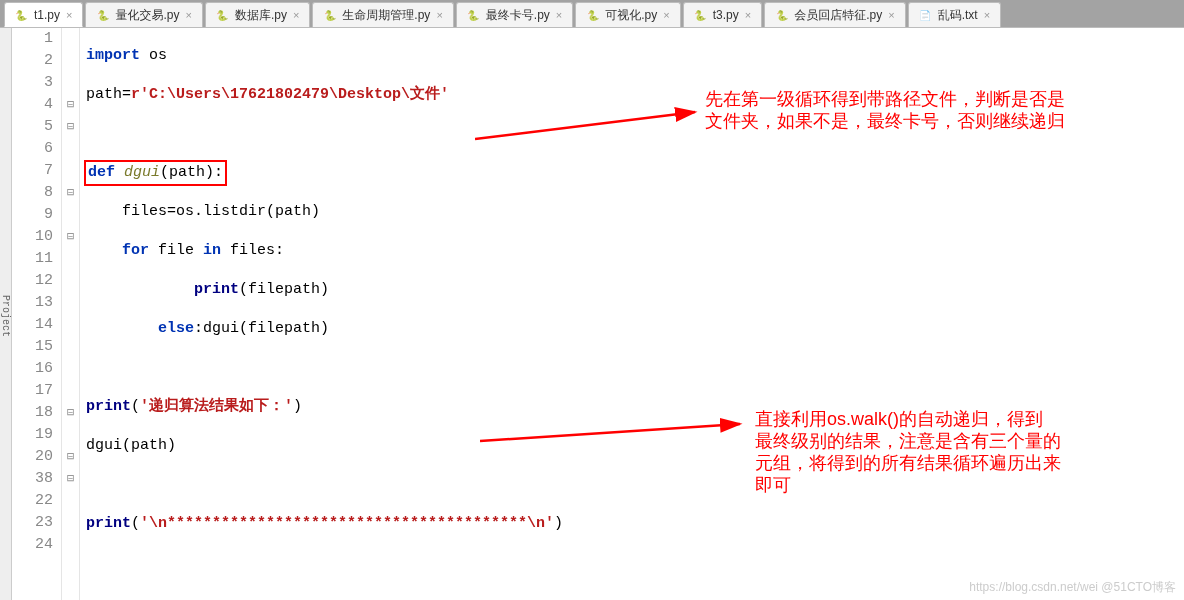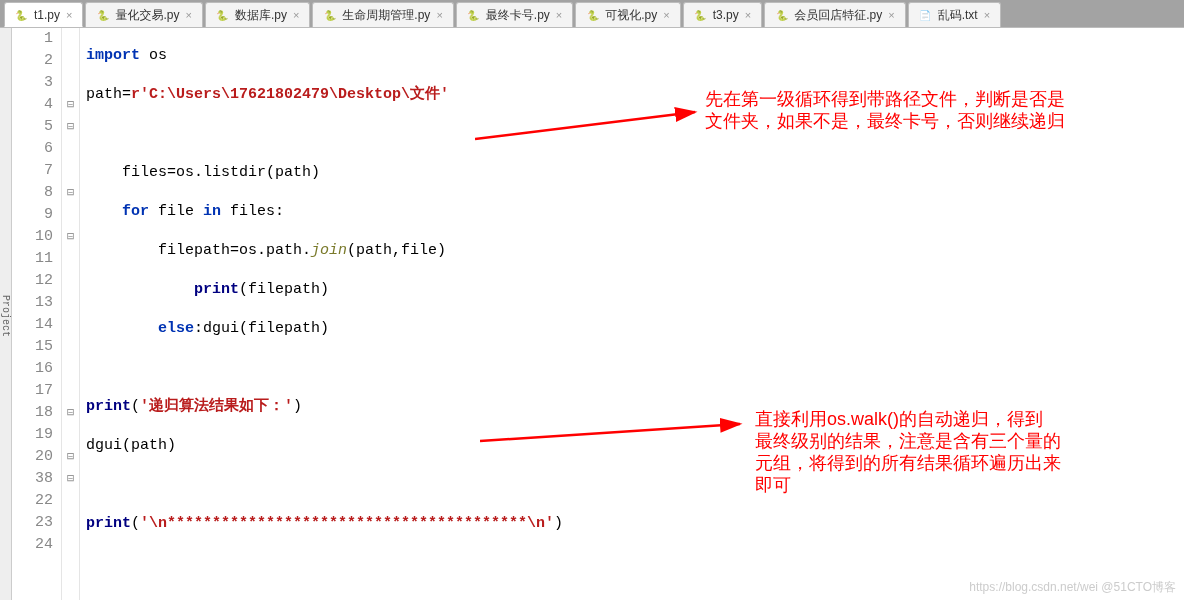--- a/index.html
+++ b/index.html
@@ -129,23 +129,23 @@
       <div>⊟</div>
       <div>⊟</div>
       <div></div>
       <div></div>
       <div></div>
     </div>
   <div class="code" id="code">
 <div><span class="kw">import</span><span> os</span></div>
 <div><span>path</span><span>=</span><span class="str">r'C:\Users\17621802479\Desktop\文件'</span></div>
 <div> </div>
+<div><span class="redbox"><span class="kw">def</span><span class="fn"> dgui</span><span>(path):</span></span></div>
 <div><span>    </span><span>files</span><span>=</span><span>os.listdir</span><span>(path)</span></div>
 <div><span>    </span><span class="kw">for</span><span> file </span><span class="kw">in</span><span> files:</span></div>
-<div><span>        </span><span>filepath</span><span>=</span><span>os.path.</span><span class="fn">join</span><span>(path,file)</span></div>
 <div><span>            </span><span class="kw2">print</span><span>(filepath)</span></div>
 <div><span>        </span><span class="kw">else</span><span>:dgui(filepath)</span></div>
 <div> </div>
 <div><span class="kw2">print</span><span>(</span><span class="str">'递归算法结果如下：'</span><span>)</span></div>
 <div><span>dgui(path)</span></div>
 <div> </div>
 <div><span class="kw2">print</span><span>(</span><span class="str">'\n****************************************\n'</span><span>)</span></div>
 
 
 

